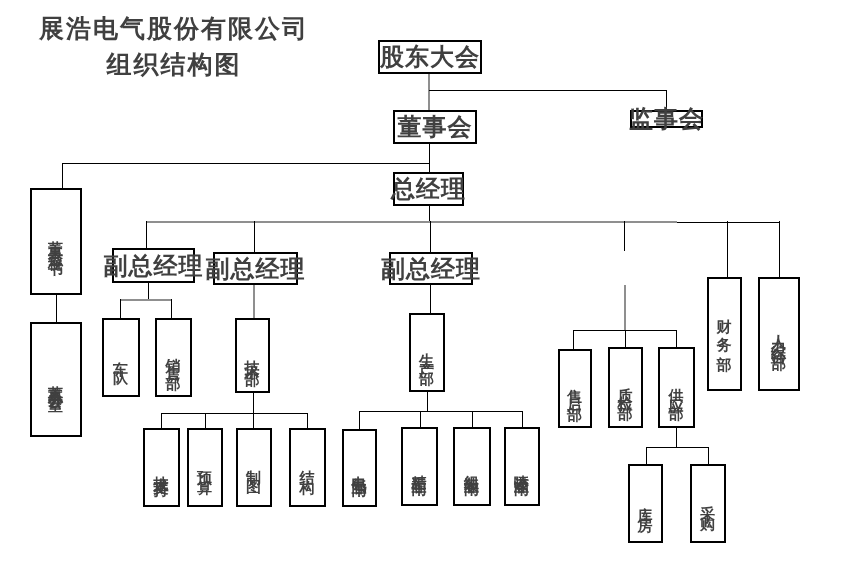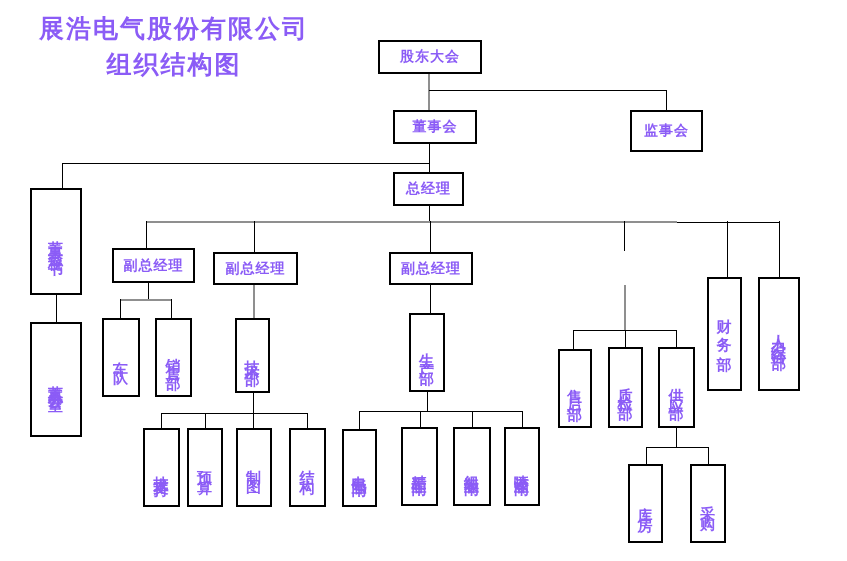--- a/index.html
+++ b/index.html
@@ -1,31 +1,31 @@
 <!DOCTYPE html>
 <html><head>
 <meta charset="utf-8">
 <style>
   * { margin:0; padding:0; box-sizing:border-box; }
   html,body { background:#ffffff; }
   .stage {
     position:relative; width:847px; height:561px; background:#ffffff;
-    font-family:"Liberation Sans","DejaVu Sans",sans-serif; color:#8b5cf6;
+    font-family:"Liberation Sans","DejaVu Sans",sans-serif; color:#404040;
     overflow:hidden;
   }
   .title {
     position:absolute; left:28px; top:10px; width:292px; text-align:center;
     font-size:25px; font-weight:700; line-height:36px; letter-spacing:2px;
   }
   .box {
     position:absolute; border:2px solid #000; background:#fff;
     display:flex; align-items:center; justify-content:center;
     font-weight:700; text-align:center;
   }
-  .hbox { font-size:14px; letter-spacing:1px; white-space:nowrap;align-items:center; }
+  .hbox { font-size:24px; letter-spacing:1px; white-space:nowrap;align-items:center; }
   .vbox { font-size:15px; }
   .vbox span {
     writing-mode:vertical-rl; text-orientation:upright; line-height:1;
     display:block;
   }
   .g2  span { letter-spacing:2px; }
   .g5  span { letter-spacing:5px; }
   .g8  span { letter-spacing:8px; }
   .g10 span { letter-spacing:10px; }
   .g18 span { letter-spacing:18px; }
@@ -98,21 +98,21 @@
   <div class="hl" style="left:646px;top:447px;width:62px"></div>
   <div class="vl" style="left:646px;top:447px;height:17px"></div>
   <div class="vl" style="left:708px;top:447px;height:17px"></div>
 
   <div class="box hbox" style="left:378px;top:40px;width:104px;height:34px">
     <span>股东大会</span>
   </div>
   <div class="box hbox" style="left:393px;top:110px;width:84px;height:34px">
     <span>董事会</span>
   </div>
-  <div class="box hbox" style="left:630px;top:110px;width:73px;height:42px">
+  <div class="box hbox" style="left:630px;top:110px;width:73px;height:18px">
     <span>监事会</span>
   </div>
   <div class="box hbox" style="left:393px;top:172px;width:71px;height:34px">
     <span>总经理</span>
   </div>
   <div class="box hbox" style="left:112px;top:248px;width:83px;height:35px">
     <span>副总经理</span>
   </div>
   <div class="box hbox" style="left:213px;top:252px;width:85px;height:33px">
     <span>副总经理</span>

